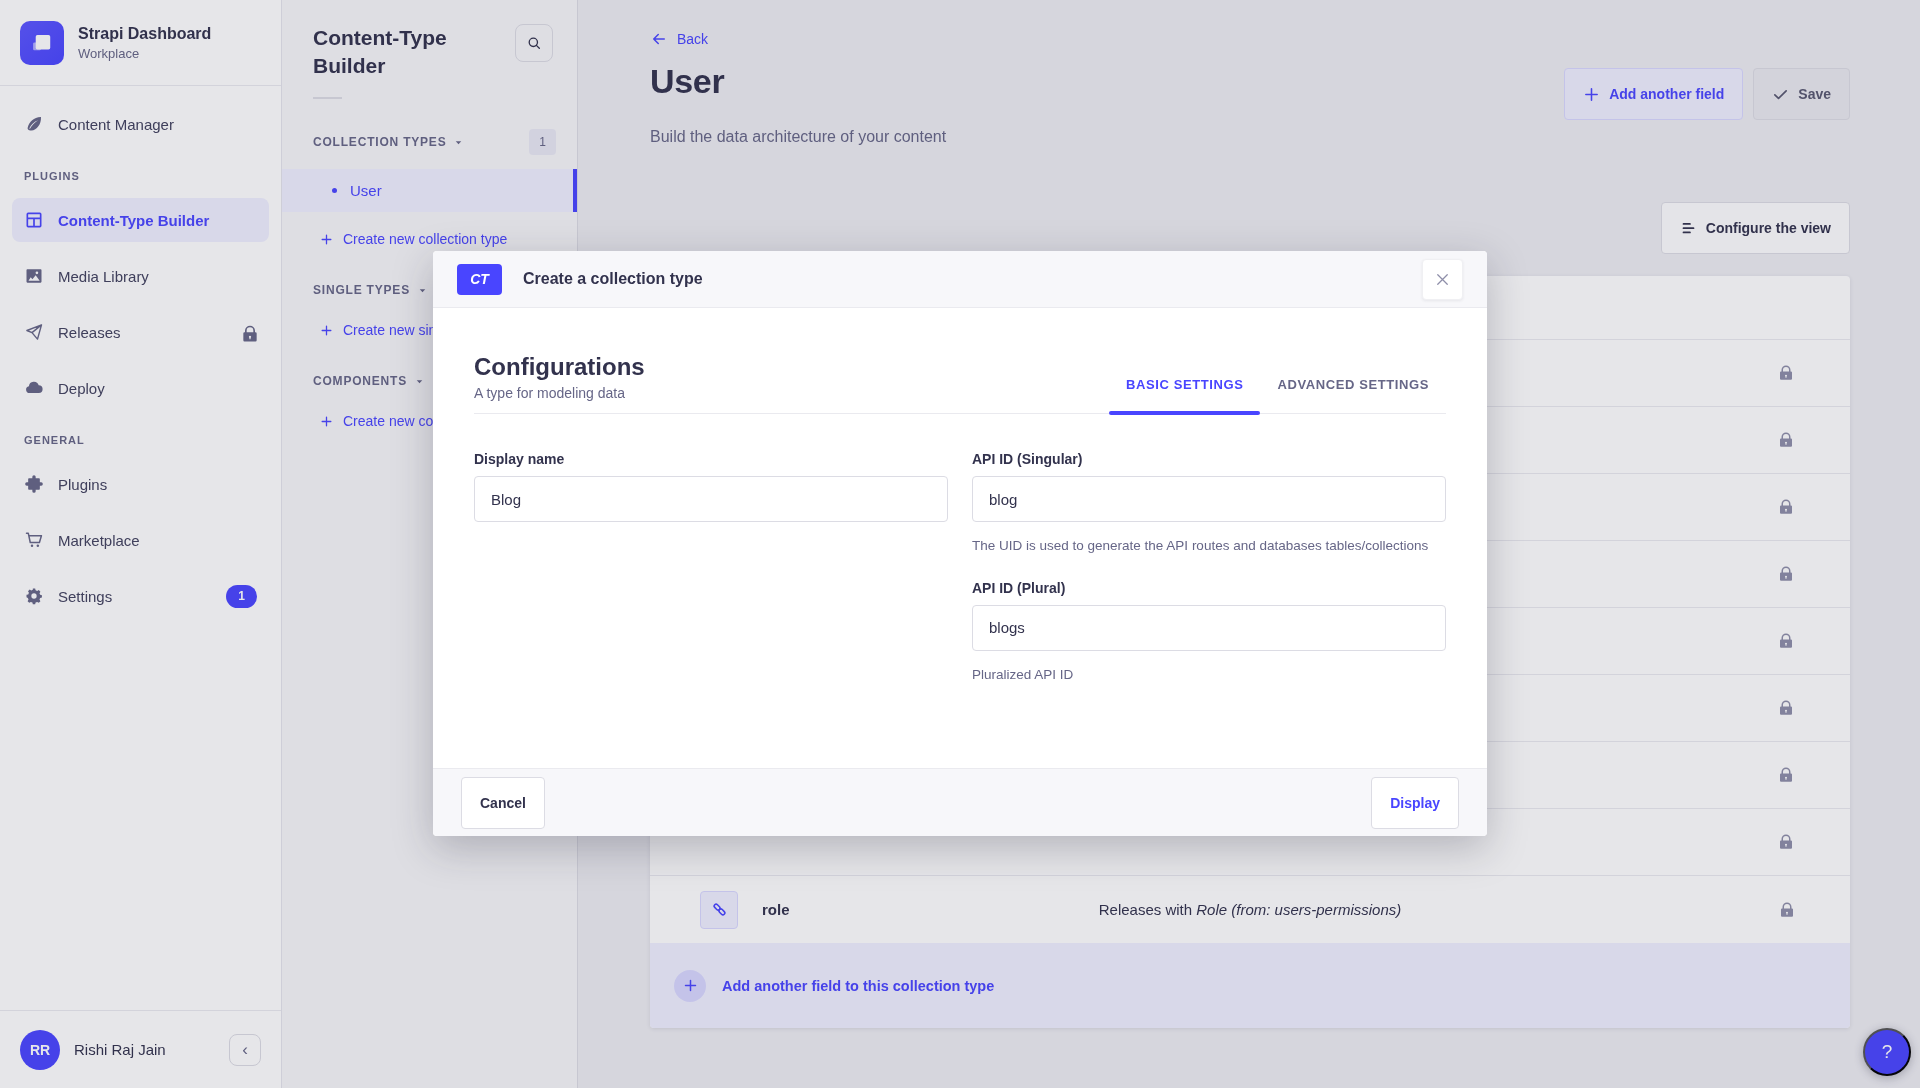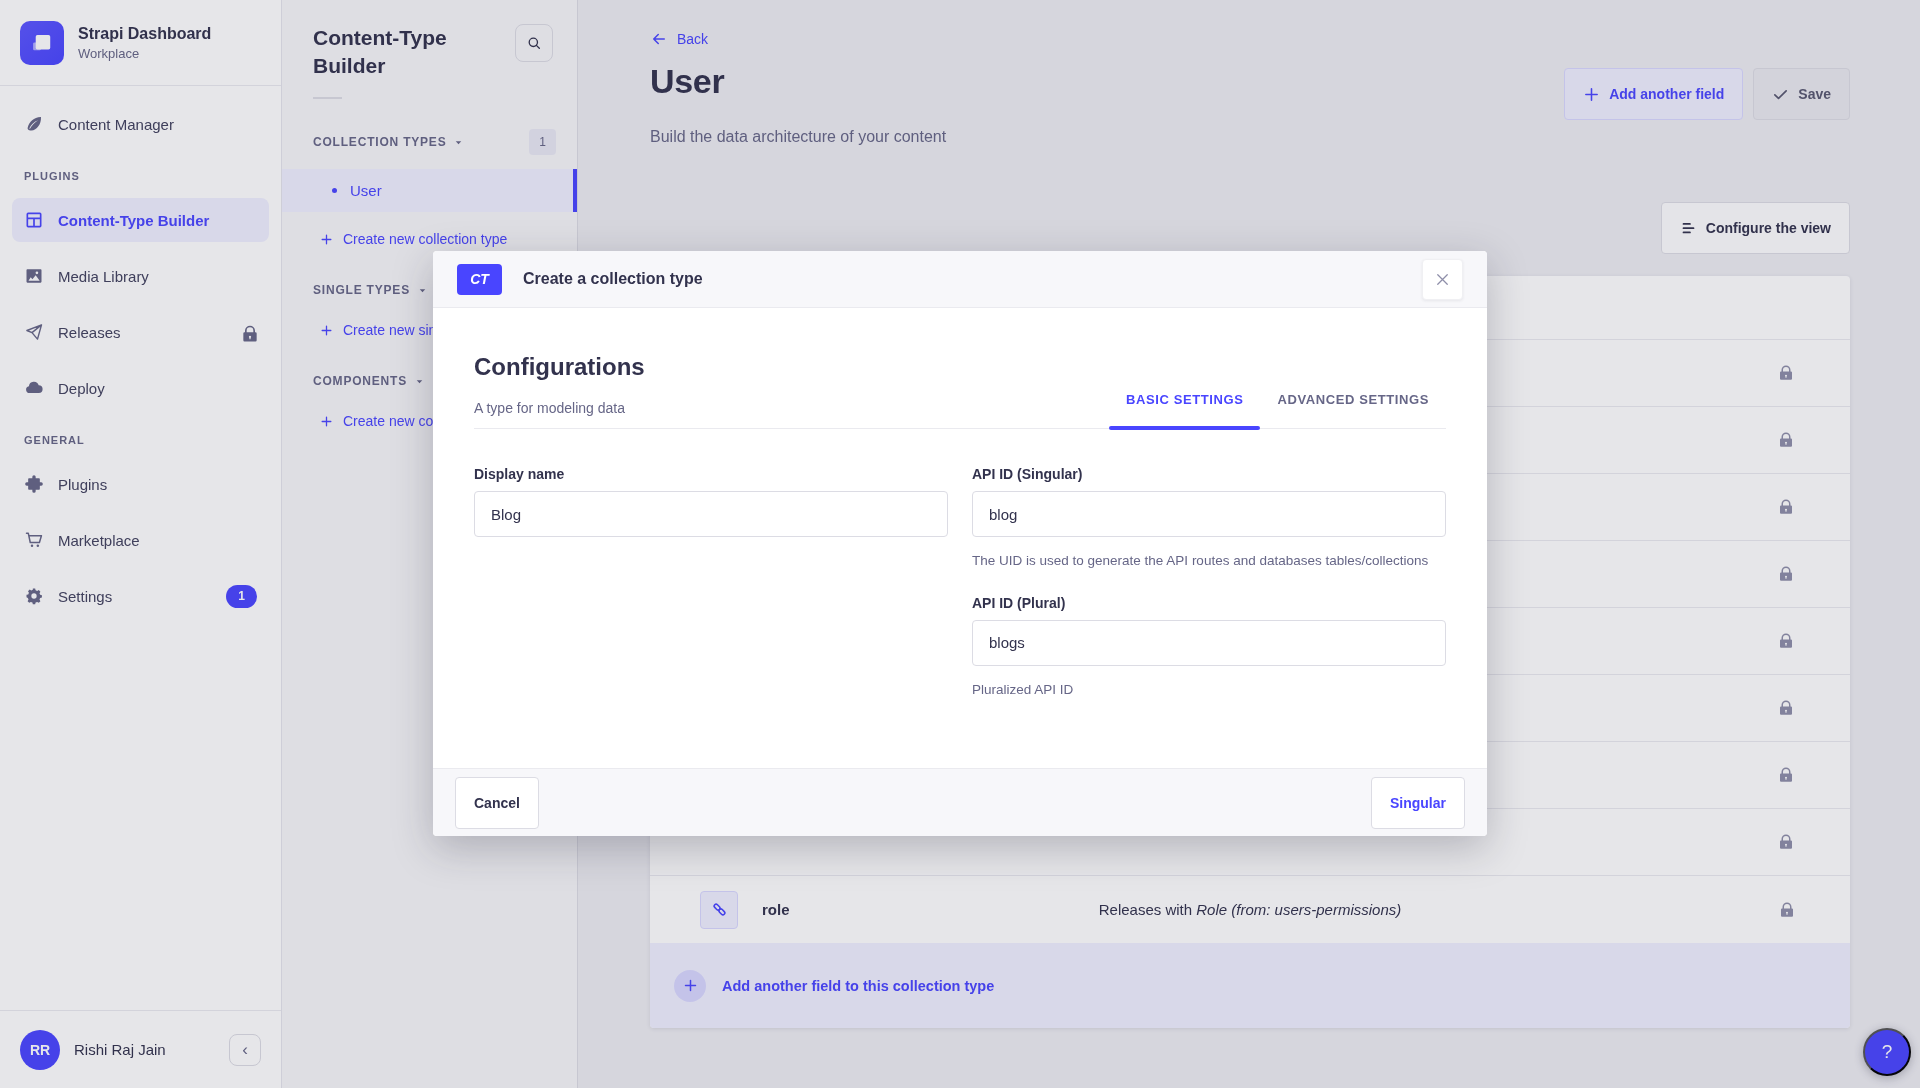--- a/index.html
+++ b/index.html
@@ -88,31 +88,31 @@
   .modal { position:absolute; left:433px; top:251px; width:1054px; height:585px; background:#fff; border-radius:4px; z-index:50; box-shadow:0 12px 40px rgba(33,33,52,.25); display:flex; flex-direction:column; }
   .modal-header { height:57px; flex:none; background:#f7f7fa; border-bottom:1px solid #eaeaef; border-radius:4px 4px 0 0; display:flex; align-items:center; padding:0 24px; }
   .ct-badge { min-width:45px; height:31px; padding:0 10px; border-radius:4px; background:#4945ff; color:#fff; font-size:14px; font-weight:bold; font-style:italic; display:flex; align-items:center; justify-content:center; }
   .modal-title { font-size:16px; font-weight:bold; margin-left:21px; }
   .modal-close { margin-left:auto; width:41px; height:41px; border:1px solid #f0f0f3; border-radius:4px; background:#fff; color:#8e8ea9; display:flex; align-items:center; justify-content:center; box-shadow:0 1px 3px rgba(33,33,52,.08); cursor:pointer; }
   .modal-close .icn { width:19px; height:19px; }
   .modal-body { flex:1; padding:0 41px; }
   .config-row { display:flex; justify-content:space-between; border-bottom:1px solid #eaeaef; }
   .config-left { padding:45px 0 12px; }
   .config-title { font-size:24px; font-weight:bold; }
-  .config-sub { font-size:14px; color:#666687; margin-top:19px; }
+  .config-sub { font-size:14px; color:#666687; margin-top:4px; }
   .tabs { display:flex; align-items:flex-end; }
   .tab { font-size:13px; font-weight:bold; letter-spacing:.6px; color:#666687; padding:0 17px 21px; position:relative; cursor:pointer; white-space:nowrap; }
   .tab.active { color:#4945ff; }
   .tab.active::after { content:""; position:absolute; left:0; right:0; bottom:-2px; height:4px; background:#4945ff; border-radius:2px; }
   .form-grid { display:grid; grid-template-columns:1fr 1fr; column-gap:24px; margin-top:37px; }
   .field-label { font-size:14px; font-weight:bold; display:block; }
   .text-input { margin-top:9px; width:100%; height:46px; border:1px solid #dcdce4; border-radius:4px; background:#fff; padding:0 16px; font-family:inherit; font-size:15px; color:#32324d; }
   .field-help { font-size:13.5px; color:#666687; line-height:1.45; margin-top:14px; max-width:470px; }
   .field-plural { grid-column:2; margin-top:24px; }
-  .modal-footer { height:68px; flex:none; background:#f7f7fa; border-top:1px solid #eaeaef; border-radius:0 0 4px 4px; display:flex; align-items:center; justify-content:space-between; padding:0 22px; }
+  .modal-footer { height:68px; flex:none; background:#f7f7fa; border-top:1px solid #eaeaef; border-radius:0 0 4px 4px; display:flex; align-items:center; justify-content:space-between; padding:0 28px; }
   .btn-cancel { background:#fff; border:1px solid #dcdce4; color:#32324d; }
   .btn-continue { background:#fff; border:1px solid #dcdce4; color:#4945ff; }
 </style>
 </head>
 <body>
 
 <aside class="sidebar">
   <div class="brand">
     <div class="brand-logo">
       <svg class="icn" width="26" height="26" viewBox="0 0 24 24">
@@ -479,15 +479,15 @@
       <div class="field field-plural">
         <label class="field-label">API ID (Plural)</label>
         <input class="text-input" type="text" value="blogs" style="">
         <div class="field-help">Pluralized API ID</div>
       </div>
     </div>
   </div>
 
   <div class="modal-footer">
     <button class="btn btn-cancel">Cancel</button>
-    <button class="btn btn-continue">Singular</button>
+    <button class="btn btn-continue">Display</button>
   </div>
 </div>
 
 </body></html>

